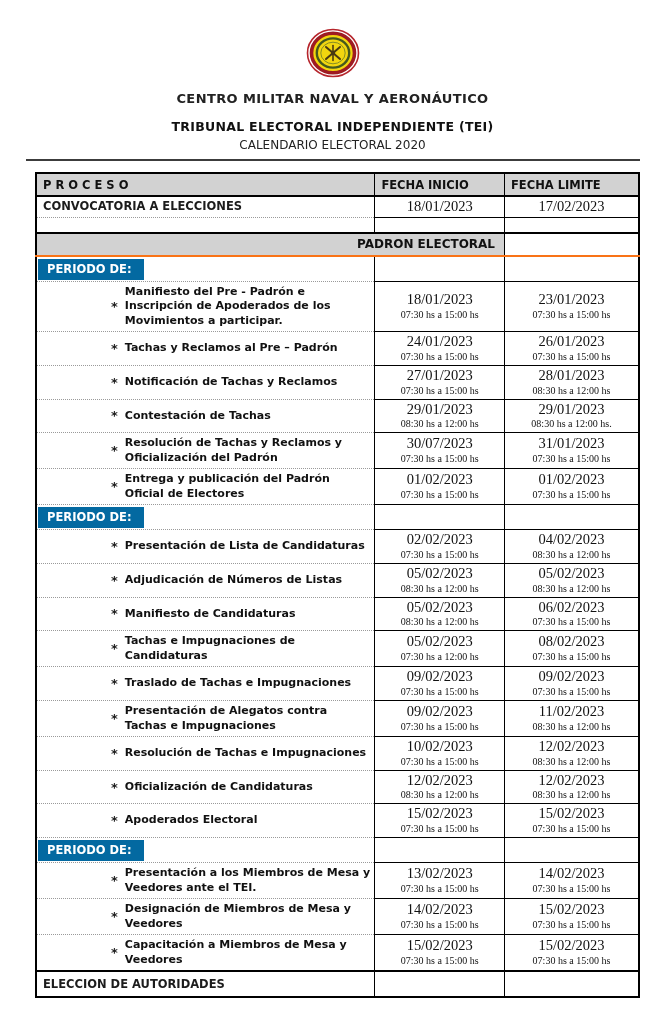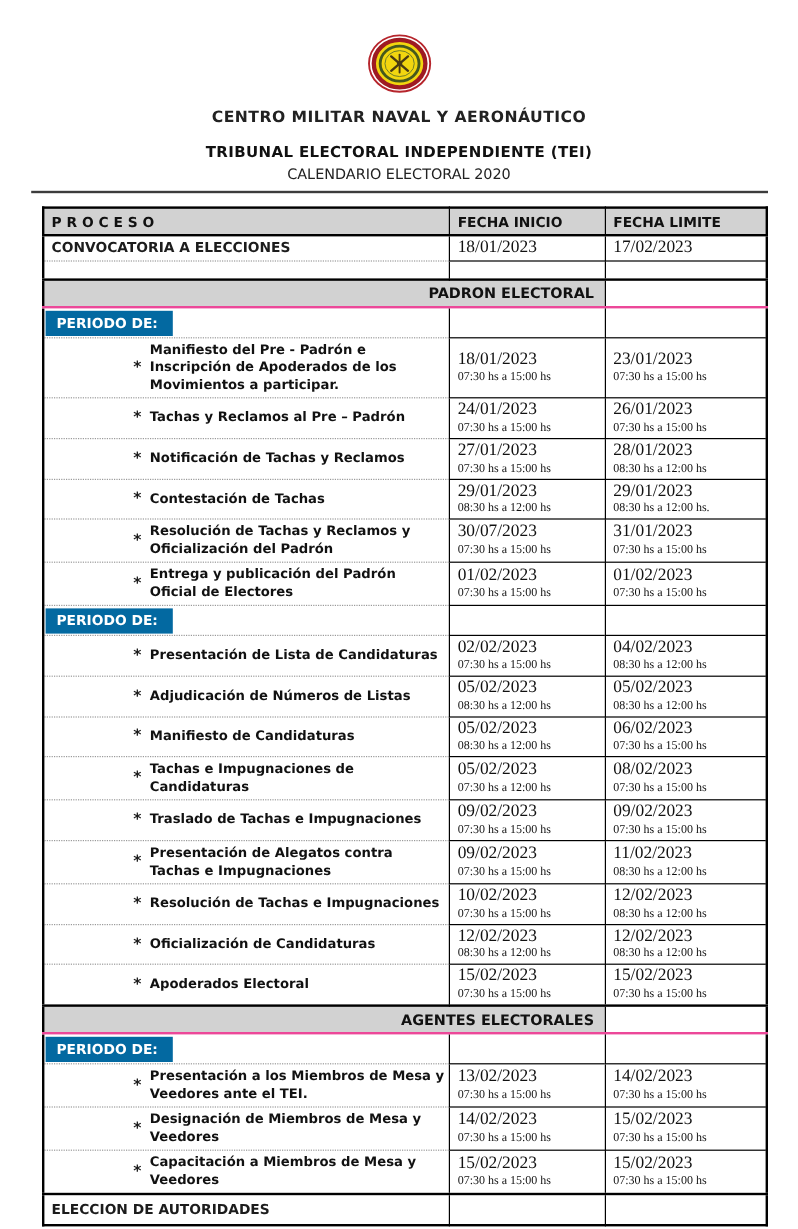--- a/index.html
+++ b/index.html
@@ -40,30 +40,30 @@
     background:#d2d2d2;font-size:11.5px;font-weight:bold;text-align:left;
     padding:4px 6px 3px;border-bottom:2px solid #000;color:#111;
   }
   th.th-date{font-size:11.5px;}
 
   tr.conv-row td.conv-label{
     font-weight:bold;font-size:11.5px;padding:2px 6px 3px;
     border-bottom:1px dotted #9a9a9a;
   }
   td.c-date{
-    text-align:left;padding:1px 6px 2px;
+    text-align:center;padding:1px 6px 2px;
     border-top:1px solid #000;border-bottom:1px solid #000;
   }
   .date{font-family:"Liberation Serif","DejaVu Serif",serif;font-size:14.5px;line-height:1.15;color:#111;}
   .time{font-family:"Liberation Serif","DejaVu Serif",serif;font-size:10px;line-height:1.3;color:#111;}
 
   tr.empty-row td{height:11px;}
   tr.empty-row td.c-item{border-top:1px dotted #9a9a9a;border-bottom:none;}
 
-  tr.bar-row td{border-top:2px solid #000;border-bottom:2px solid #ec4899;height:17px;margin-top:40px;}
+  tr.bar-row td{border-top:2px solid #000;border-bottom:2px solid #f97316;height:17px;margin-top:40px;}
   td.bar-cell{
     background:#d2d2d2;text-align:right;font-weight:bold;font-size:12px;
     padding:2px 9px 2px 6px;color:#111;
   }
   td.bar-empty{background:#ffffff;}
 
   tr.periodo-row td{height:21px;border-bottom:none;}
   tr.periodo-row td.c-date{border-top:1px solid #000;border-bottom:none;}
   .periodo-box{
     display:inline-block;background:#0369a1;color:#fff;font-weight:bold;
@@ -385,24 +385,20 @@
     <td class="c-date">
       <div class="date">15/02/2023</div>
       <div class="time">07:30 hs a 15:00 hs</div>
     </td>
     <td class="c-date">
       <div class="date">15/02/2023</div>
       <div class="time">07:30 hs a 15:00 hs</div>
     </td>
   </tr>
 
-      <tr class="bar-row">
-        <td class="bar-cell" colspan="2">AGENTES ELECTORALES</td>
-        <td class="bar-empty"></td>
-      </tr>
       <tr class="periodo-row">
         <td class="c-item"><span class="periodo-box">PERIODO DE:</span></td>
         <td class="c-date"></td>
           <td class="c-date"></td>
       </tr>
       <tr class="item-row">
     <td class="c-item">
       <div class="item-flex">
         <span class="star">*</span>
         <div class="item-label">Presentación a los Miembros de Mesa y Veedores ante el TEI.</div>

